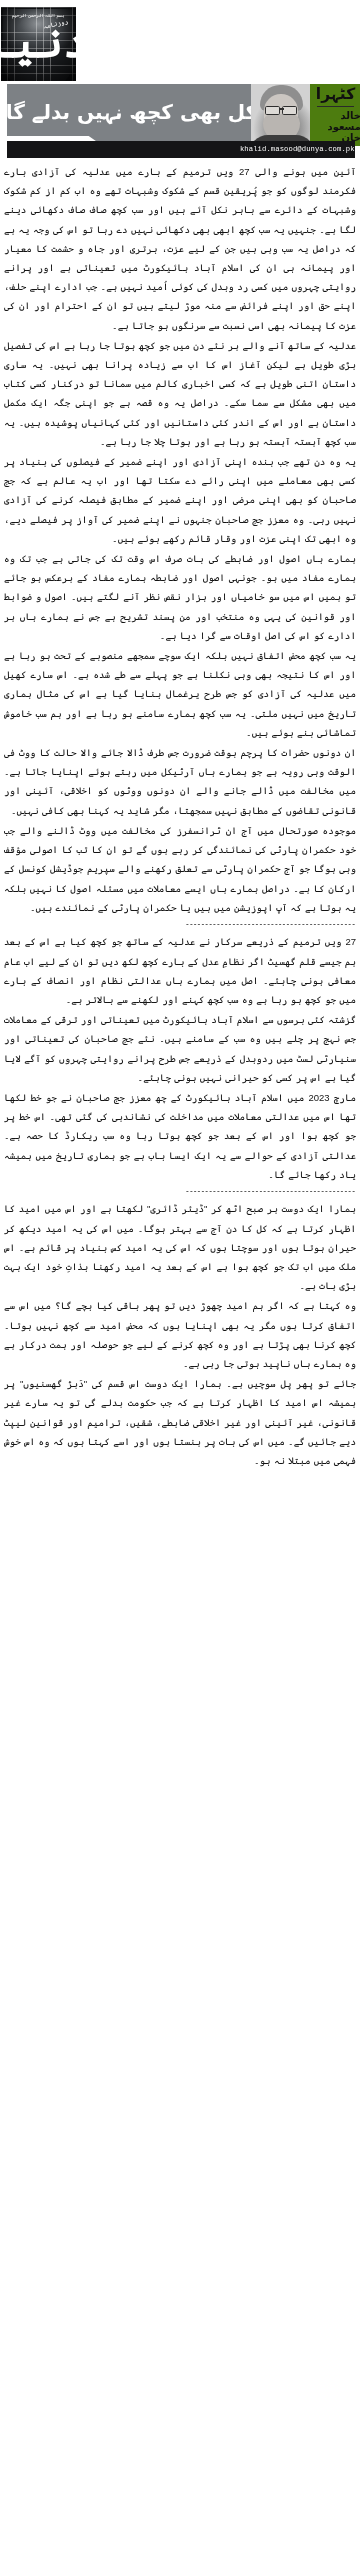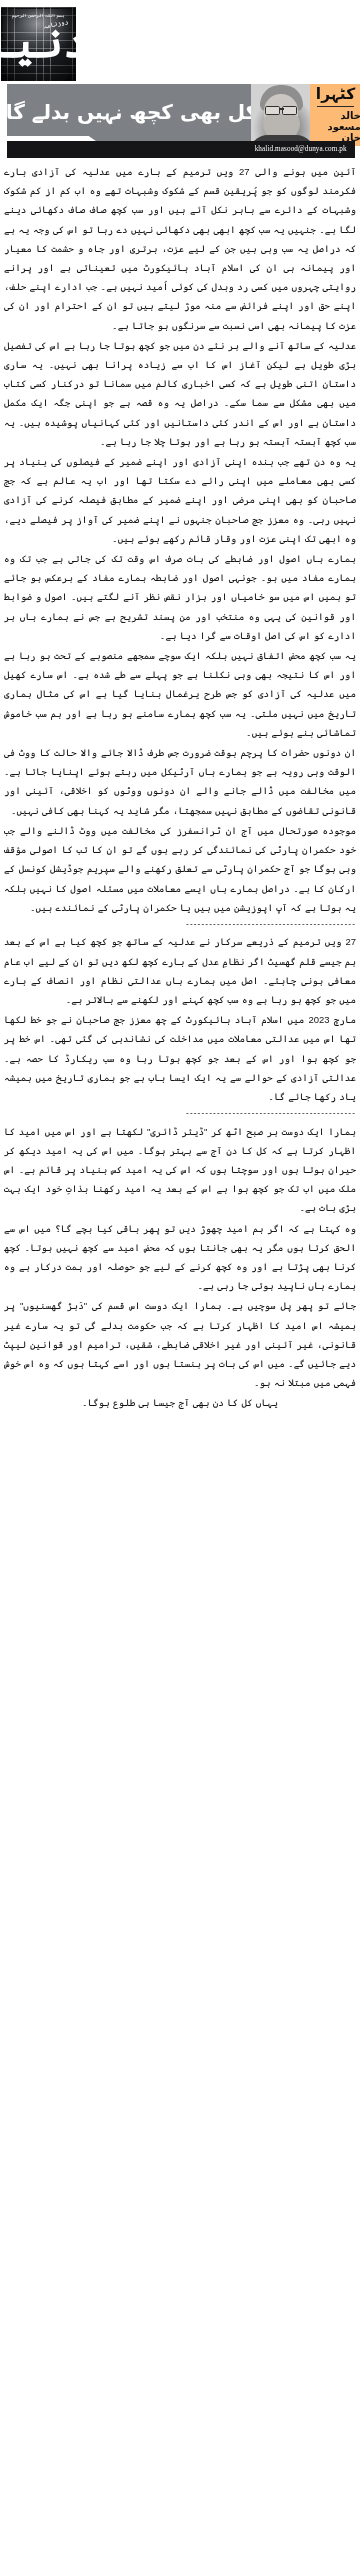--- a/index.html
+++ b/index.html
@@ -147,21 +147,21 @@
     white-space: nowrap;
   }
 
   
   .author-block {
     position: absolute;
     right: 0;
     top: 0;
     width: 110px;
     height: 62px;
-    background: #fdba74;
+    background: #4d7c0f;
     display: flex;
     direction: rtl;
   }
   .author-names {
     width: 51px;
     height: 62px;
     position: relative;
     display: flex;
     flex-direction: column;
     align-items: center;
@@ -274,23 +274,23 @@
     height: 16.7px;
     background: #151517;
     display: flex;
     align-items: center;
     justify-content: flex-start;
     direction: ltr;
   }
   .email-text {
     color: #ffffff;
     font-size: 7.2px;
-    font-family: Liberation Serif, serif;
+    font-family: Liberation Mono, monospace;
     margin-left: auto;
-    padding-right: 8px;
+    padding-right: 0;
     letter-spacing: 0.1px;
     white-space: nowrap;
   }
 
   
   .article {
     position: absolute;
     left: 4px;
     top: 162px;
     width: 352px;
@@ -373,20 +373,20 @@
 <div class="article" id="article-body">
     <p>آئین میں ہونے والی 27 ویں ترمیم کے بارے میں عدلیہ کی آزادی بارے فکرمند لوگوں کو جو پُریقین قسم کے شکوک وشبہات تھے وہ اب کم از کم شکوک وشبہات کے دائرے سے باہر نکل آئے ہیں اور سب کچھ صاف صاف دکھائی دینے لگا ہے۔ جنہیں یہ سب کچھ ابھی بھی دکھائی نہیں دے رہا تو اس کی وجہ یہ ہے کہ دراصل یہ سب وہی ہیں جن کے لیے عزت، برتری اور جاہ و حشمت کا معیار اور پیمانہ ہی ان کی اسلام آباد ہائیکورٹ میں تعیناتی ہے اور پرانے روایتی چہروں میں کسی رد وبدل کی کوئی اُمید نہیں ہے۔ جب ادارے اپنے حلف، اپنے حق اور اپنے فرائض سے منہ موڑ لیتے ہیں تو ان کے احترام اور ان کی عزت کا پیمانہ بھی اسی نسبت سے سرنگوں ہو جاتا ہے۔</p>
     <p>عدلیہ کے ساتھ آنے والے ہر نئے دن میں جو کچھ ہوتا جا رہا ہے اس کی تفصیل بڑی طویل ہے لیکن آغاز اس کا اب سے زیادہ پرانا بھی نہیں۔ یہ ساری داستان اتنی طویل ہے کہ کسی اخباری کالم میں سمانا تو درکنار کسی کتاب میں بھی مشکل سے سما سکے۔ دراصل یہ وہ قصہ ہے جو اپنی جگہ ایک مکمل داستان ہے اور اس کے اندر کئی داستانیں اور کئی کہانیاں پوشیدہ ہیں۔ یہ سب کچھ آہستہ آہستہ ہو رہا ہے اور ہوتا چلا جا رہا ہے۔</p>
     <p>یہ وہ دن تھے جب بندہ اپنی آزادی اور اپنے ضمیر کے فیصلوں کی بنیاد پر کسی بھی معاملے میں اپنی رائے دے سکتا تھا اور اب یہ عالم ہے کہ جج صاحبان کو بھی اپنی مرضی اور اپنے ضمیر کے مطابق فیصلہ کرنے کی آزادی نہیں رہی۔ وہ معزز جج صاحبان جنہوں نے اپنے ضمیر کی آواز پر فیصلے دیے، وہ ابھی تک اپنی عزت اور وقار قائم رکھے ہوئے ہیں۔</p>
     <p>ہمارے ہاں اصول اور ضابطے کی بات صرف اس وقت تک کی جاتی ہے جب تک وہ ہمارے مفاد میں ہو۔ جونہی اصول اور ضابطہ ہمارے مفاد کے برعکس ہو جائے تو ہمیں اس میں سو خامیاں اور ہزار نقص نظر آنے لگتے ہیں۔ اصول و ضوابط اور قوانین کی یہی وہ منتخب اور من پسند تشریح ہے جس نے ہمارے ہاں ہر ادارے کو اس کی اصل اوقات سے گرا دیا ہے۔</p>
     <p>یہ سب کچھ محض اتفاق نہیں بلکہ ایک سوچے سمجھے منصوبے کے تحت ہو رہا ہے اور اس کا نتیجہ بھی وہی نکلنا ہے جو پہلے سے طے شدہ ہے۔ اس سارے کھیل میں عدلیہ کی آزادی کو جس طرح یرغمال بنایا گیا ہے اس کی مثال ہماری تاریخ میں نہیں ملتی۔ یہ سب کچھ ہمارے سامنے ہو رہا ہے اور ہم سب خاموش تماشائی بنے ہوئے ہیں۔</p>
     <p>ان دونوں حضرات کا پرچم بوقت ضرورت جس طرف ڈالا جائے والا حالت کا ووٹ فی الوقت وہی رویہ ہے جو ہمارے ہاں آرٹیکل میں رہتے ہوئے اپنایا جاتا ہے۔ میں مخالفت میں ڈالے جانے والے ان دونوں ووٹوں کو اخلاقی، آئینی اور قانونی تقاضوں کے مطابق نہیں سمجھتا، مگر شاید یہ کہنا بھی کافی نہیں۔</p>
     <p>موجودہ صورتحال میں آج ان ٹرانسفرز کی مخالفت میں ووٹ ڈالنے والے جب خود حکمران پارٹی کی نمائندگی کر رہے ہوں گے تو ان کا تب کا اصولی مؤقف وہی ہوگا جو آج حکمران پارٹی سے تعلق رکھنے والے سپریم جوڈیشل کونسل کے ارکان کا ہے۔ دراصل ہمارے ہاں ایسے معاملات میں مسئلہ اصول کا نہیں بلکہ یہ ہوتا ہے کہ آپ اپوزیشن میں ہیں یا حکمران پارٹی کے نمائندے ہیں۔</p>
     <span class="divider">--------------------------------------------</span>
     <p>27 ویں ترمیم کے ذریعے سرکار نے عدلیہ کے ساتھ جو کچھ کیا ہے اس کے بعد ہم جیسے قلم گھسیٹ اگر نظامِ عدل کے بارے کچھ لکھ دیں تو ان کے لیے اب عام معافی ہونی چاہئے۔ اصل میں ہمارے ہاں عدالتی نظام اور انصاف کے بارے میں جو کچھ ہو رہا ہے وہ سب کچھ کہنے اور لکھنے سے بالاتر ہے۔</p>
+    <p>گزشتہ کئی برسوں سے اسلام آباد ہائیکورٹ میں تعیناتی اور ترقی کے معاملات جس نہج پر چلے ہیں وہ سب کے سامنے ہیں۔ نئے جج صاحبان کی تعیناتی اور سنیارٹی لسٹ میں ردوبدل کے ذریعے جس طرح پرانے روایتی چہروں کو آگے لایا گیا ہے اس پر کسی کو حیرانی نہیں ہونی چاہئے۔</p>
     <p>مارچ 2023 میں اسلام آباد ہائیکورٹ کے چھ معزز جج صاحبان نے جو خط لکھا تھا اس میں عدالتی معاملات میں مداخلت کی نشاندہی کی گئی تھی۔ اس خط پر جو کچھ ہوا اور اس کے بعد جو کچھ ہوتا رہا وہ سب ریکارڈ کا حصہ ہے۔ عدالتی آزادی کے حوالے سے یہ ایک ایسا باب ہے جو ہماری تاریخ میں ہمیشہ یاد رکھا جائے گا۔</p>
     <span class="divider">--------------------------------------------</span>
     <p>ہمارا ایک دوست ہر صبح اٹھ کر "ڈیئر ڈائری" لکھتا ہے اور اس میں امید کا اظہار کرتا ہے کہ کل کا دن آج سے بہتر ہوگا۔ میں اس کی یہ امید دیکھ کر حیران ہوتا ہوں اور سوچتا ہوں کہ اس کی یہ امید کس بنیاد پر قائم ہے۔ اس ملک میں اب تک جو کچھ ہوا ہے اس کے بعد یہ امید رکھنا بذاتِ خود ایک بہت بڑی بات ہے۔</p>
-    <p>وہ کہتا ہے کہ اگر ہم امید چھوڑ دیں تو پھر باقی کیا بچے گا؟ میں اس سے الحق کرتا ہوں مگر یہ بھی جانتا ہوں کہ محض امید سے کچھ نہیں ہوتا۔ کچھ کرنا بھی پڑتا ہے اور وہ کچھ کرنے کے لیے جو حوصلہ اور ہمت درکار ہے وہ ہمارے ہاں ناپید ہوتی جا رہی ہے۔</p>
+    <p>وہ کہتا ہے کہ اگر ہم امید چھوڑ دیں تو پھر باقی کیا بچے گا؟ میں اس سے اتفاق کرتا ہوں مگر یہ بھی اپنایا ہوں کہ محض امید سے کچھ نہیں ہوتا۔ کچھ کرنا بھی پڑتا ہے اور وہ کچھ کرنے کے لیے جو حوصلہ اور ہمت درکار ہے وہ ہمارے ہاں ناپید ہوتی جا رہی ہے۔</p>
     <p>جائے تو پھر پل سوچیں ہے۔ ہمارا ایک دوست اس قسم کی "دَبڑ گھسنیوں" پر ہمیشہ اس امید کا اظہار کرتا ہے کہ جب حکومت بدلے گی تو یہ سارے غیر قانونی، غیر آئینی اور غیر اخلاقی ضابطے، شقیں، ترامیم اور قوانین لیپٹ دیے جائیں گے۔ میں اس کی بات پر ہنستا ہوں اور اسے کہتا ہوں کہ وہ اس خوش فہمی میں مبتلا نہ ہو۔</p>
-    <p class="last-center">یہاں کل کا دن بھی آج جیسا ہی طلوع ہوگا۔</p>
   </div>
 
 
 </body></html>

